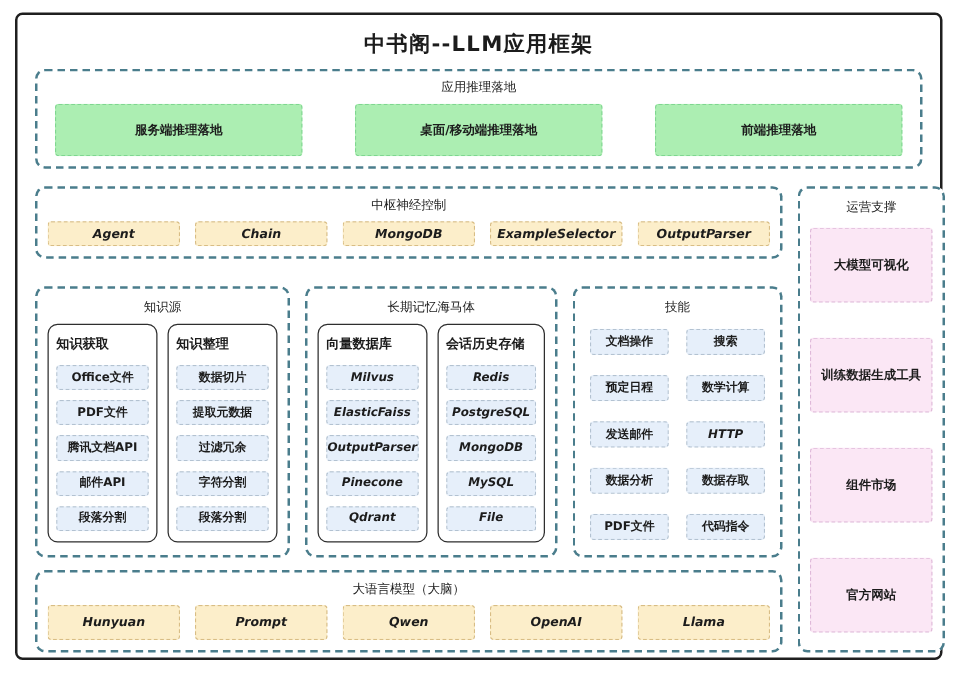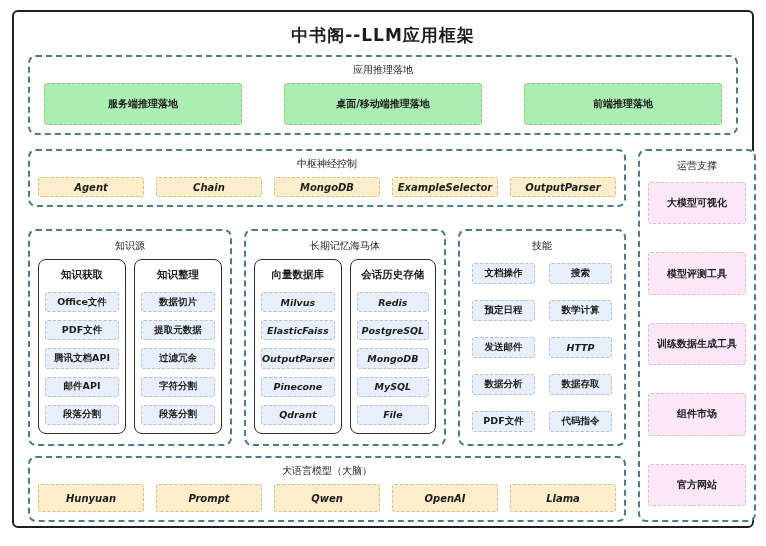--- a/index.html
+++ b/index.html
@@ -55,21 +55,21 @@
   .middle-row{flex:1;display:flex;justify-content:space-between;gap:12px;margin-top:22px;}
   .sec-mid{display:flex;flex-direction:column;padding:8px 8px 10px 8px;}
   .sec-ks{flex:0 0 204px;}
   .sec-ltm{flex:0 0 202px;}
   .sec-skills{flex:0 0 168px;}
   .subcols{flex:1;display:flex;gap:8px;}
   .subcol{
     flex:1;border:1.5px solid #2e2e2e;border-radius:8px;background:#fff;
     padding:8px 6px;display:flex;flex-direction:column;gap:8px;
   }
-  .subcol-title{text-align:center;font-size:10.5px;font-weight:bold;margin-bottom:2px;}
+  .subcol-title{text-align:left;font-size:10.5px;font-weight:bold;margin-bottom:2px;}
   .blue{
     flex:1;background:var(--blue-fill);border:1.5px dashed var(--blue-border);
     font-size:9.5px;
   }
   .skill-grid{flex:1;display:flex;gap:14px;padding:4px 4px 2px 4px;}
   .skill-col{flex:1;display:flex;flex-direction:column;gap:16px;}
   
   .sec-llm{flex:0 0 66px;display:flex;flex-direction:column;margin-top:10px;}
   
   .sec-ops{flex:0 0 118px;display:flex;flex-direction:column;padding:8px 8px 14px 8px;}
@@ -181,20 +181,19 @@
           <div class="box orange latin">OpenAI</div>
           <div class="box orange latin">Llama</div>
         </div>
       </div>
     </div>
 
     <div class="section sec-ops">
       <div class="sec-title">运营支撑</div>
       <div class="ops-items">
         <div class="box pink">大模型可视化</div>
-        <div class="box pink">模型评测工具</div>
         <div class="box pink">训练数据生成工具</div>
         <div class="box pink">组件市场</div>
         <div class="box pink">官方网站</div>
       </div>
     </div>
   </div>
 </div>
 
 </body></html>

